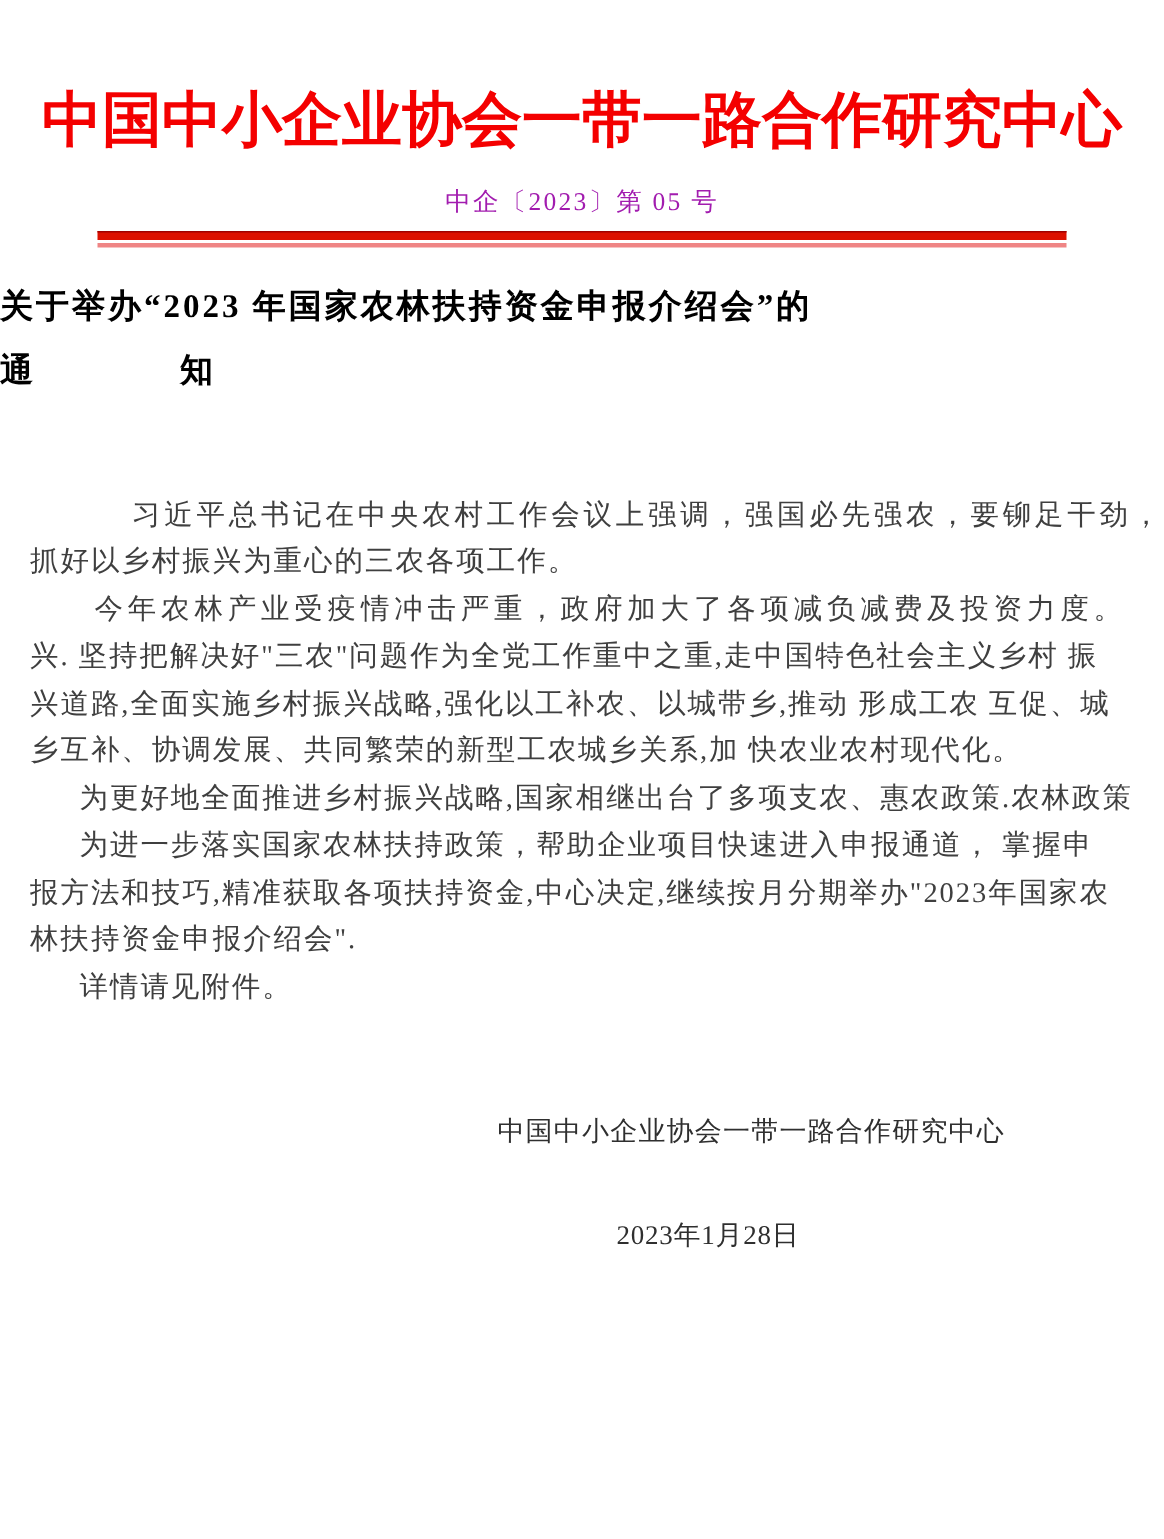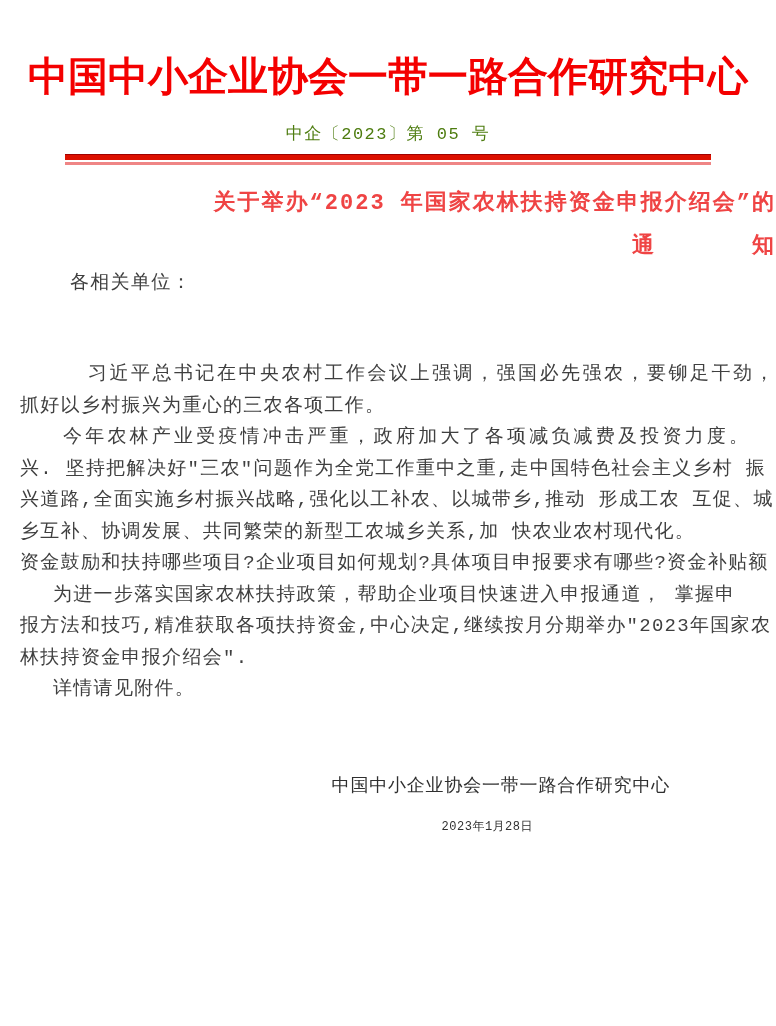--- a/index.html
+++ b/index.html
@@ -1,53 +1,53 @@
 <!DOCTYPE html>
 <html><head>
 <meta charset="utf-8">
 <style>
   html,body{margin:0;padding:0;background:#ffffff;}
   .page{
     width:776px;height:1026px;position:relative;background:#ffffff;
-    font-family:Liberation Mono, monospace;overflow:hidden;
+    font-family:Liberation Serif, serif;overflow:hidden;
   }
   .org-title{
     padding-top:56px;text-align:center;font-size:40px;font-weight:bold;
     color:#f40000;line-height:1.2;letter-spacing:0px;white-space:nowrap;
   }
   .doc-number{
-    margin-top:20px;text-align:center;font-size:17px;color:#4d7c0f;
+    margin-top:20px;text-align:center;font-size:17px;color:#a21caf;
     letter-spacing:1.5px;line-height:21px;
   }
   .red-rule{width:646px;margin:9px auto 0 auto;}
   .red-rule .bar-top{height:5px;background:#dc1000;border-top:1px solid #a00000;}
   .red-rule .bar-gap{height:2px;background:#ffffff;}
   .red-rule .bar-bottom{height:3px;background:#ef8585;}
   .notice-title{
-    margin-top:17px;text-align:right;font-size:22px;font-weight:bold;
-    color:#ef4444;line-height:43px;letter-spacing:2px;
+    margin-top:17px;text-align:left;font-size:22px;font-weight:bold;
+    color:#000000;line-height:43px;letter-spacing:2px;
   }
   .body-block{
     margin:0 20px 0 20px;width:736px;font-size:19px;color:#3f3f3f;
     line-height:31.5px;letter-spacing:1.3px;
   }
   .line{white-space:nowrap;}
   .ind-a{text-indent:33px;}
   .ind-b{text-indent:43px;}
   .ind-c{text-indent:50px;}
   .ind-d{text-indent:68px;}
   .wide1{letter-spacing:2.5px;margin-top:28px;}
   .wide2{letter-spacing:3.2px;}
   .signature{
     margin-top:69px;text-align:right;padding-right:106px;
     font-size:18px;color:#2f2f2f;letter-spacing:0.8px;line-height:22px;
   }
   .sign-date{
-    margin-top:19px;text-align:right;padding-right:243px;
-    font-size:12px;color:#2f2f2f;letter-spacing:0.5px;line-height:22px;
+    margin-top:47px;text-align:right;padding-right:243px;
+    font-size:18px;color:#2f2f2f;letter-spacing:0.5px;line-height:22px;
   }
 </style>
 </head>
 <body>
 
 <div class="page">
 
   <div class="org-title">中国中小企业协会一带一路合作研究中心</div>
 
   <div class="doc-number">中企〔2023〕第 05 号</div>
@@ -57,30 +57,29 @@
     <div class="bar-gap"></div>
     <div class="bar-bottom"></div>
   </div>
 
   <div class="notice-title">
     <div>关于举办“2023 年国家农林扶持资金申报介绍会”的</div>
     <div>通　　　　知</div>
   </div>
 
   <div class="body-block">
-    <div class="line ind-c">各相关单位：</div>
     <div>
         <div class="line">&nbsp;</div>
         <div class="line ind-d wide1">习近平总书记在中央农村工作会议上强调，强国必先强农，要铆足干劲，</div>
         <div class="line">抓好以乡村振兴为重心的三农各项工作。</div>
         <div class="line ind-b wide2">今年农林产业受疫情冲击严重，政府加大了各项减负减费及投资力度。</div>
         <div class="line">兴. 坚持把解决好"三农"问题作为全党工作重中之重,走中国特色社会主义乡村 振</div>
         <div class="line">兴道路,全面实施乡村振兴战略,强化以工补农、以城带乡,推动 形成工农 互促、城</div>
         <div class="line">乡互补、协调发展、共同繁荣的新型工农城乡关系,加 快农业农村现代化。</div>
-        <div class="line">资金鼓励和扶持哪些项目?企业项目如何规划?具体项目申报要求有哪些?资金补贴额</div>
+        <div class="line ind-a">为更好地全面推进乡村振兴战略,国家相继出台了多项支农、惠农政策.农林政策</div>
         <div class="line ind-a">为进一步落实国家农林扶持政策，帮助企业项目快速进入申报通道， 掌握申</div>
         <div class="line">报方法和技巧,精准获取各项扶持资金,中心决定,继续按月分期举办"2023年国家农</div>
         <div class="line">林扶持资金申报介绍会".</div>
         <div class="line ind-a">详情请见附件。</div>
       </div>
   </div>
 
   <div class="signature">中国中小企业协会一带一路合作研究中心</div>
 
   <div class="sign-date">2023年1月28日</div>

